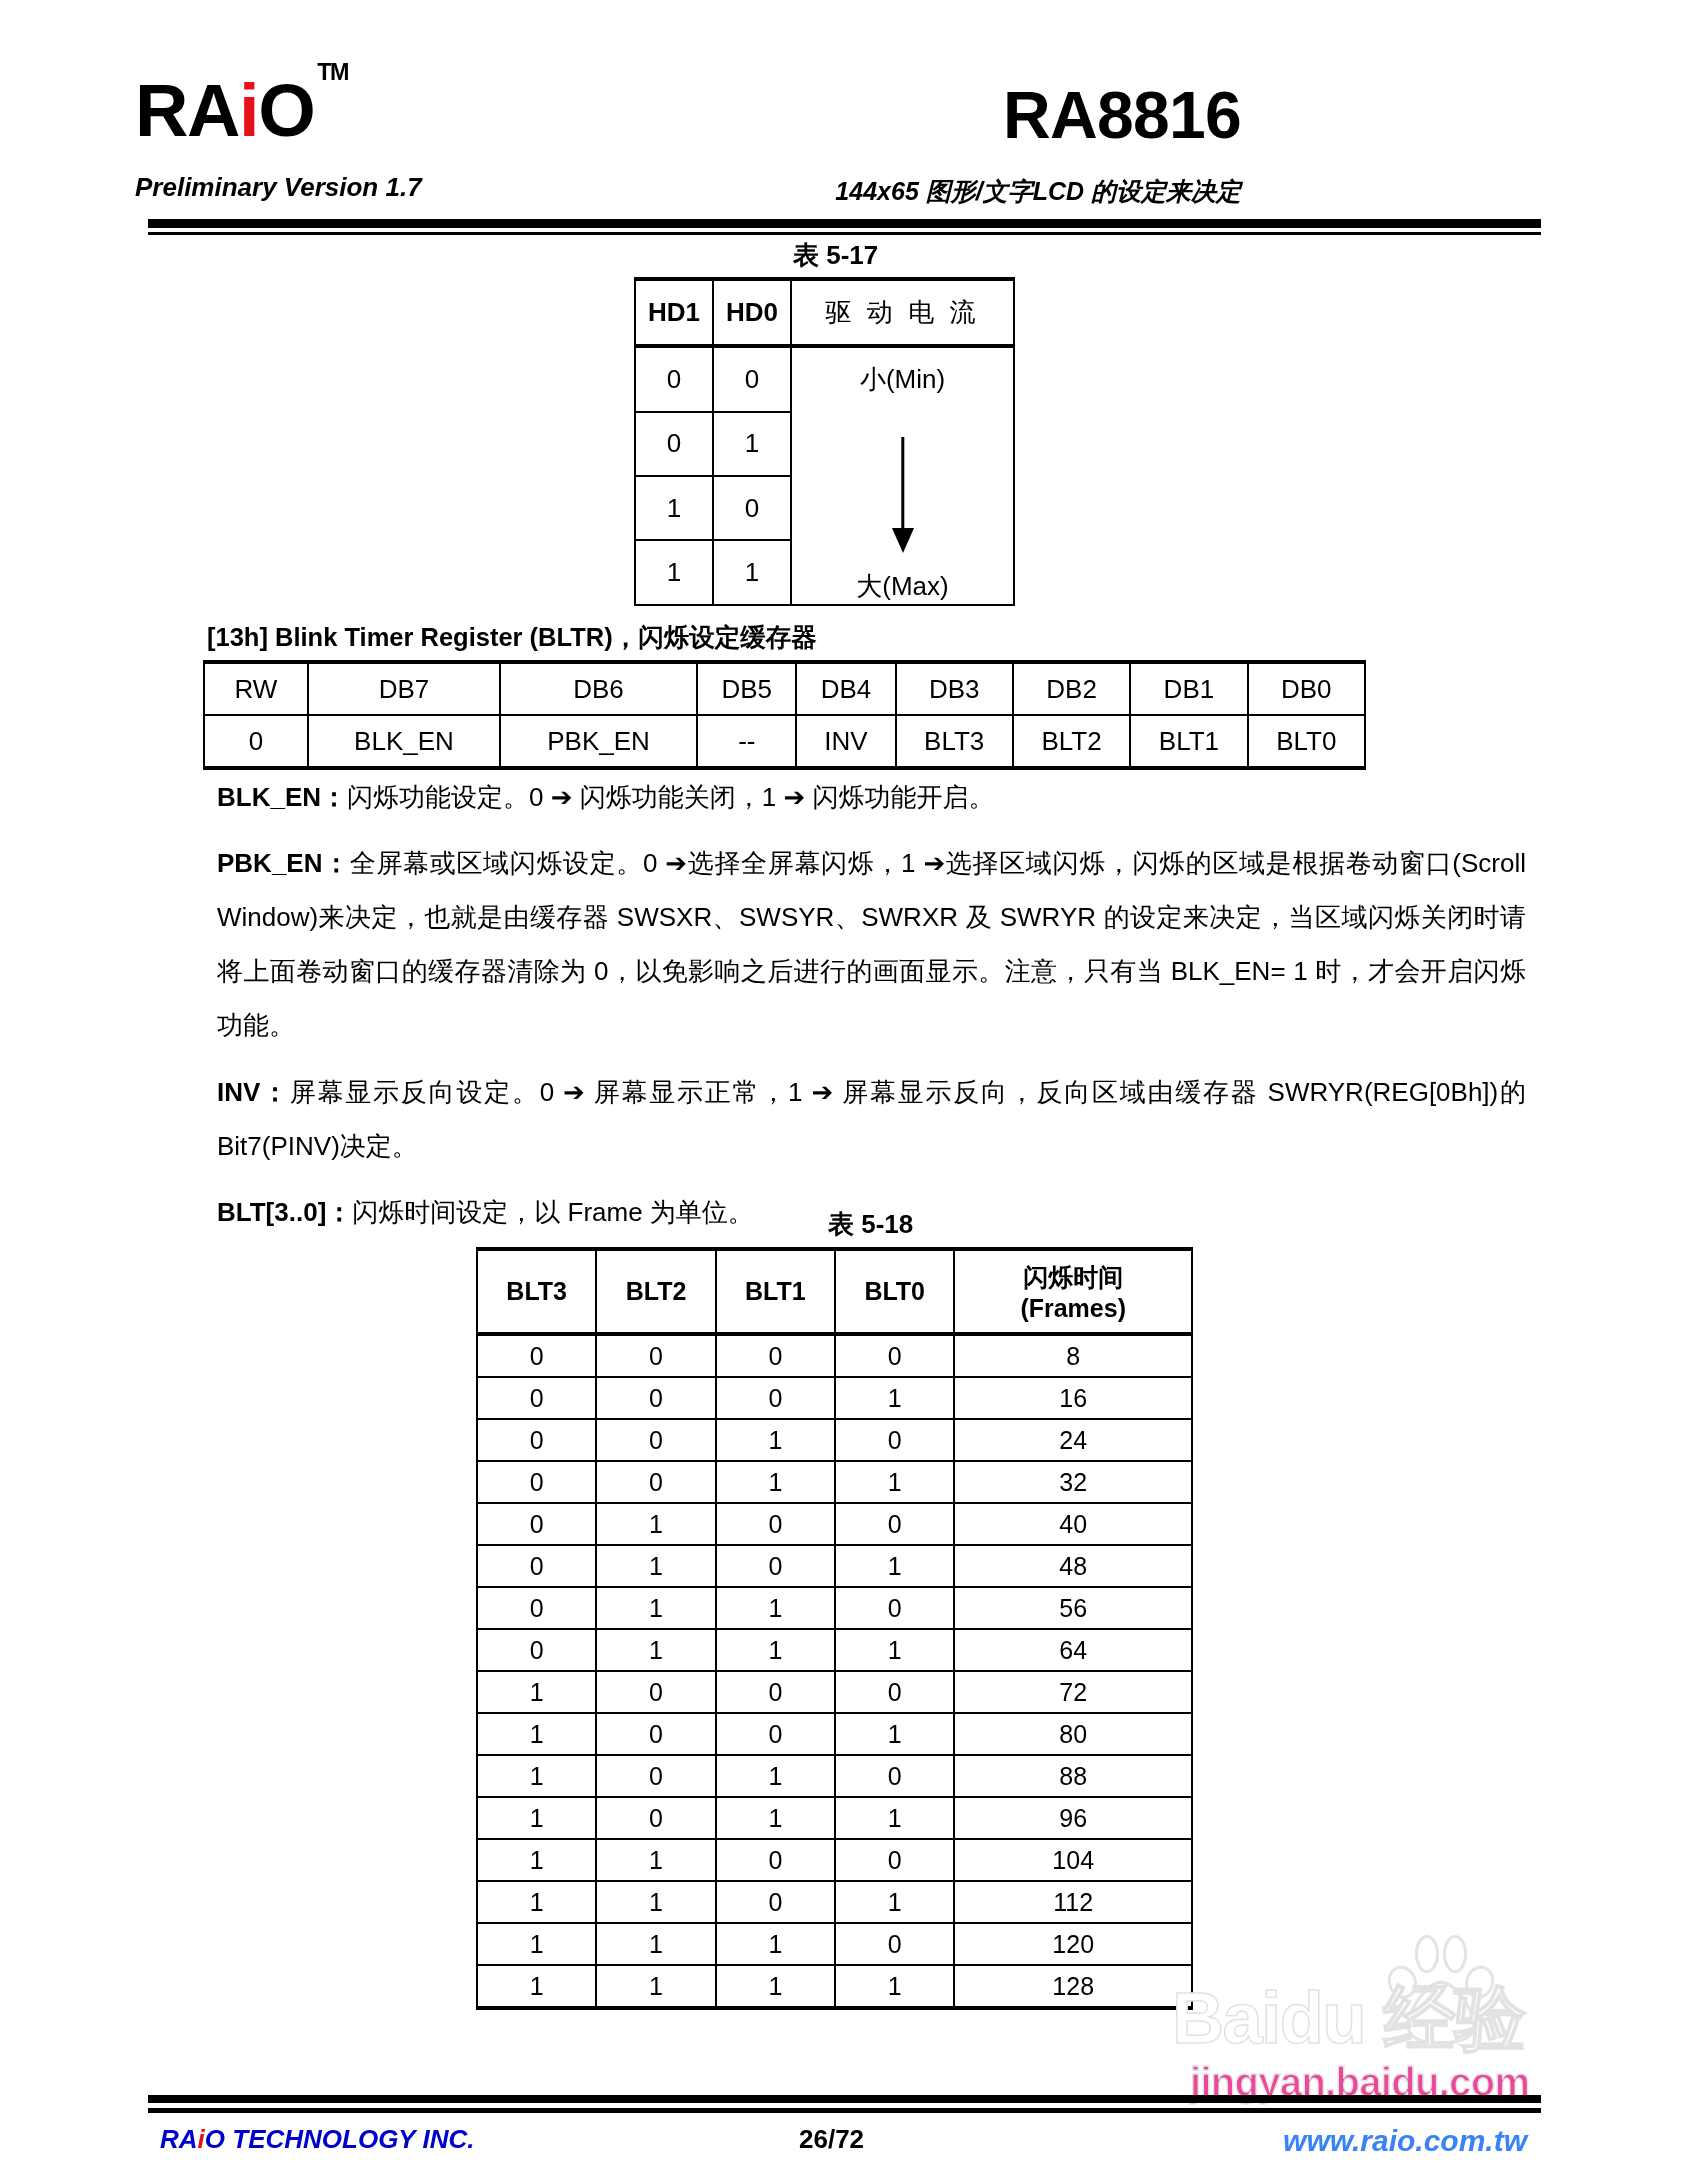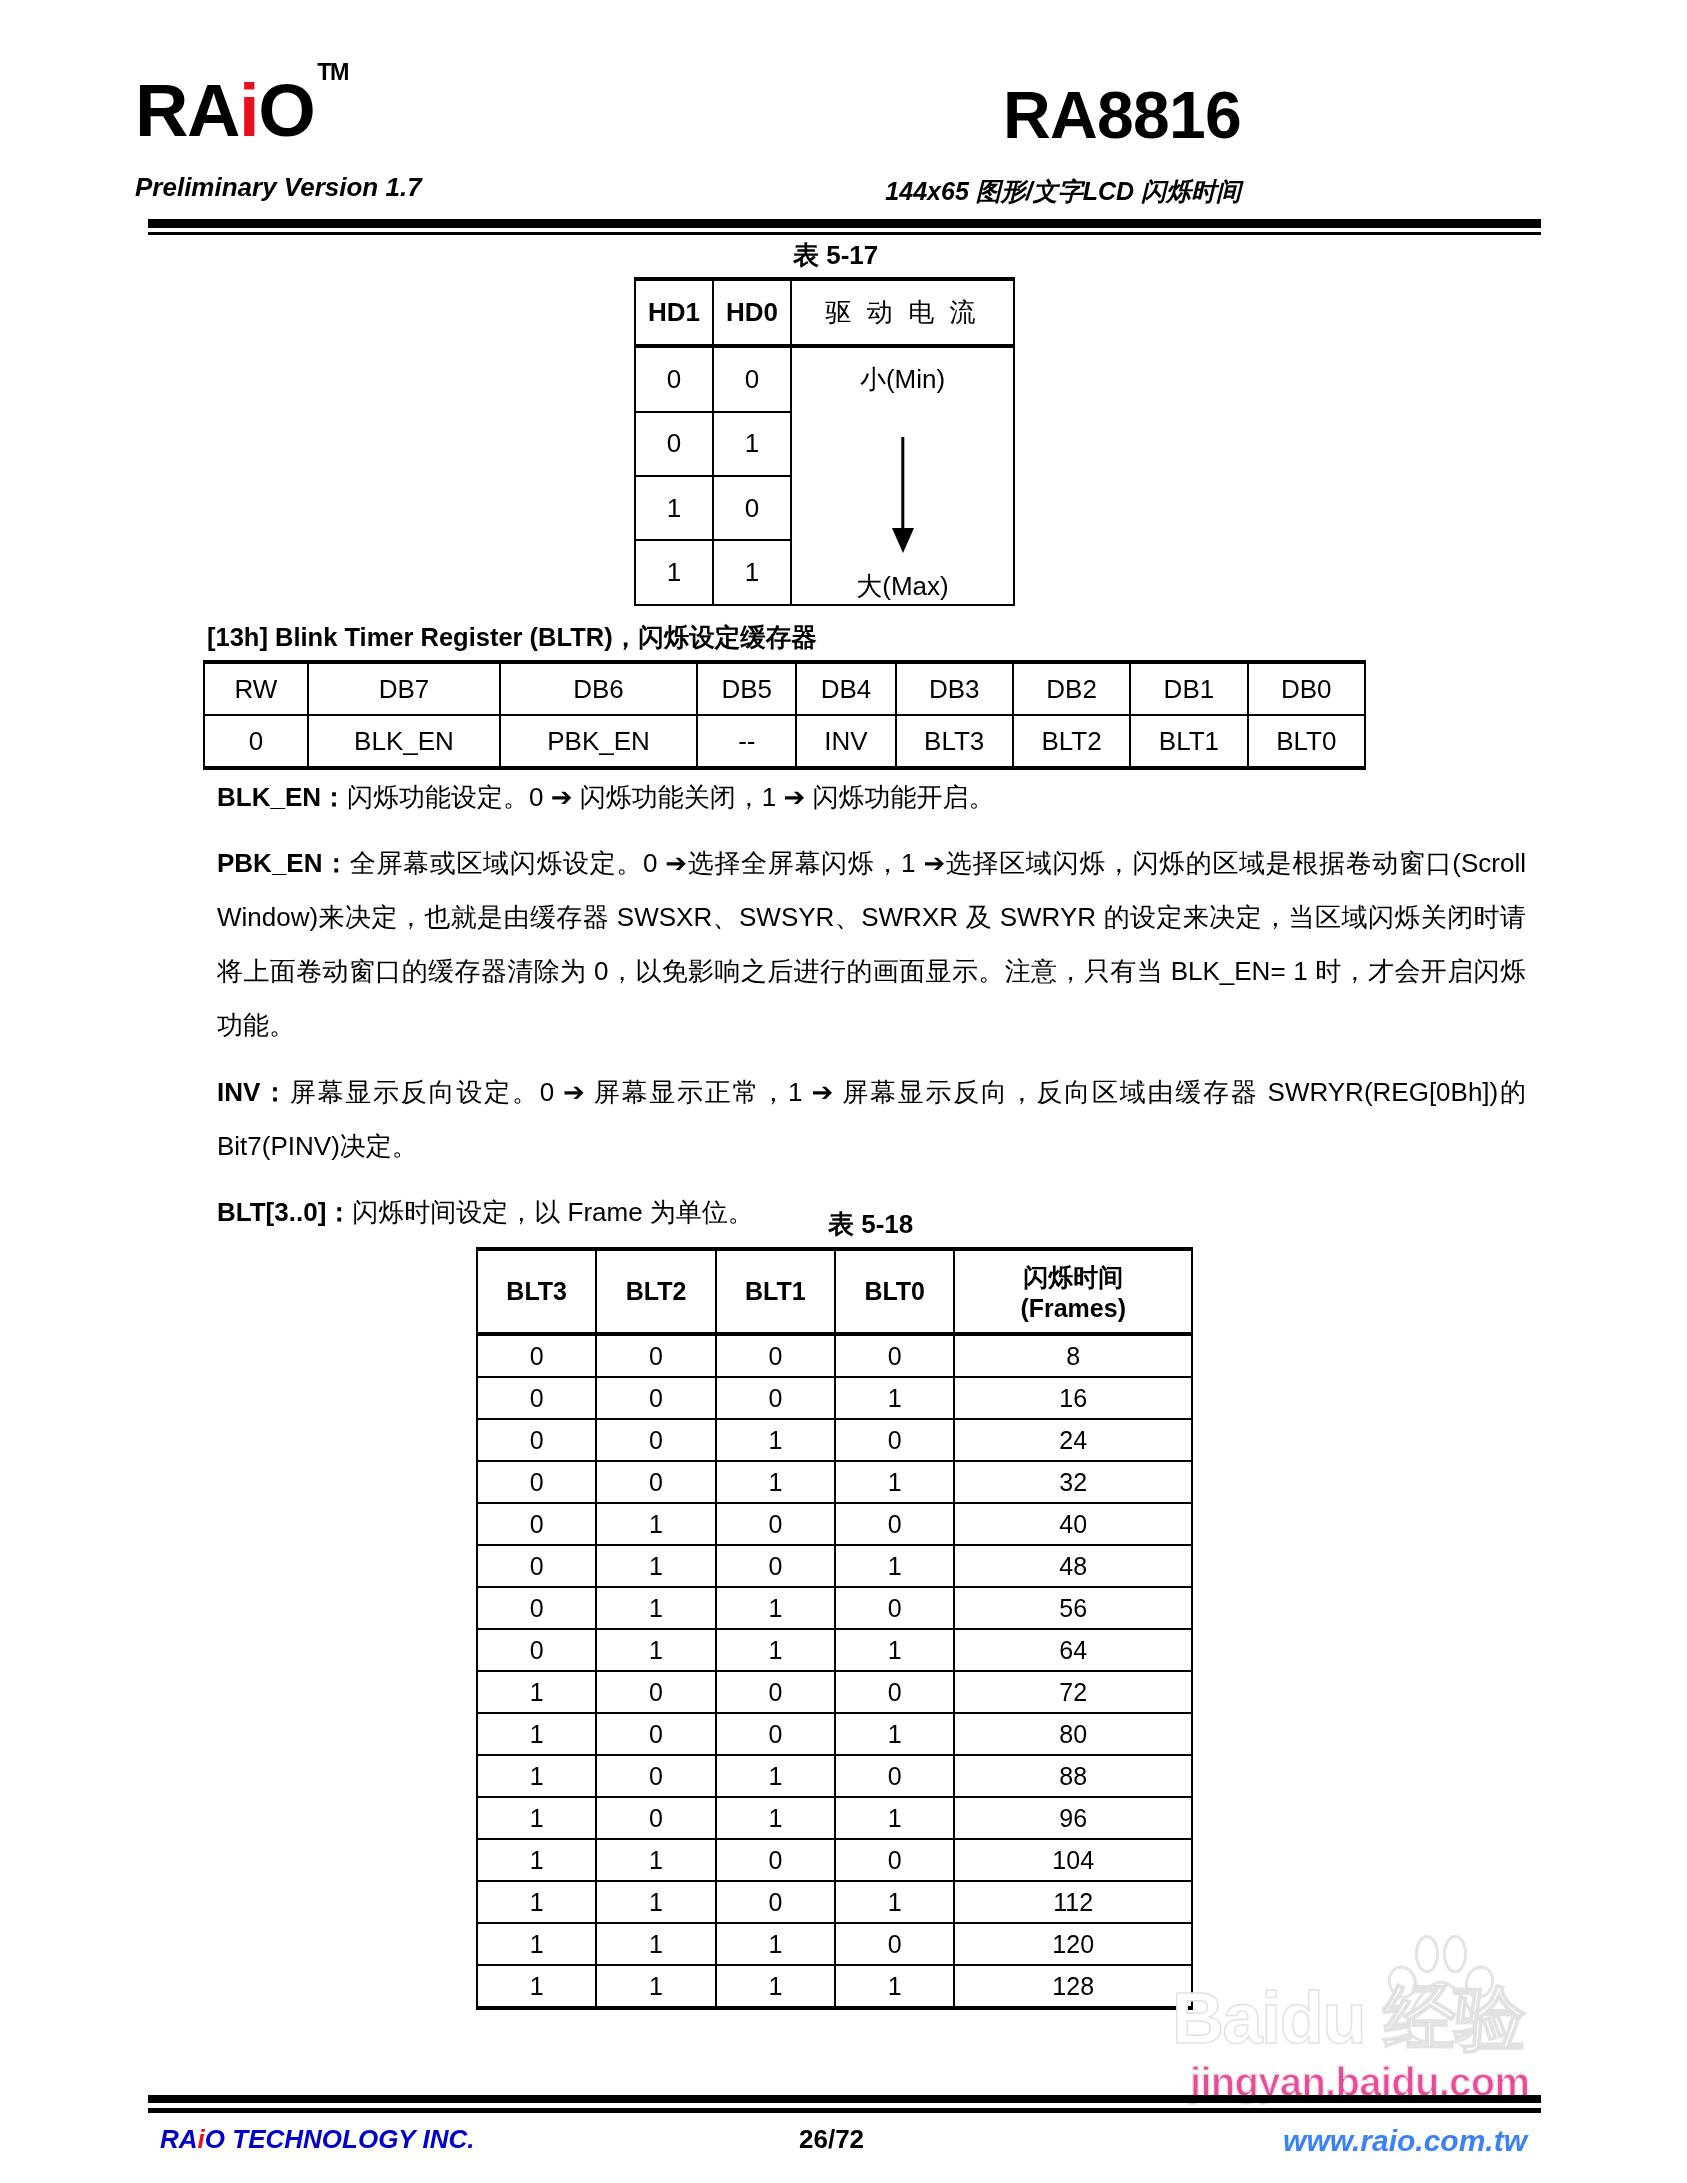--- a/index.html
+++ b/index.html
@@ -161,21 +161,21 @@
 <div class="page">
 
   <div class="header">
     <div class="logo">
       <span class="logo-text">
         <span>RA</span><span class="red">i</span><span>O</span><span class="logo-tm">TM</span>
       </span>
     </div>
     <div class="prelim">Preliminary Version 1.7</div>
     <div class="chipname">RA8816</div>
-    <div class="subtitle">144x65 图形/文字LCD 闪烁时间</div>
+    <div class="subtitle">144x65 图形/文字LCD 的设定来决定</div>
     <div class="hdr-rule-thick"></div>
     <div class="hdr-rule-thin"></div>
   </div>
 
   <div class="cap517">表 5-17</div>
   <table class="tbl517">
     <tbody>
         <tr class="toprow hdrrow">
       <td class="hcell">HD1</td>
       <td class="hcell">HD0</td>

